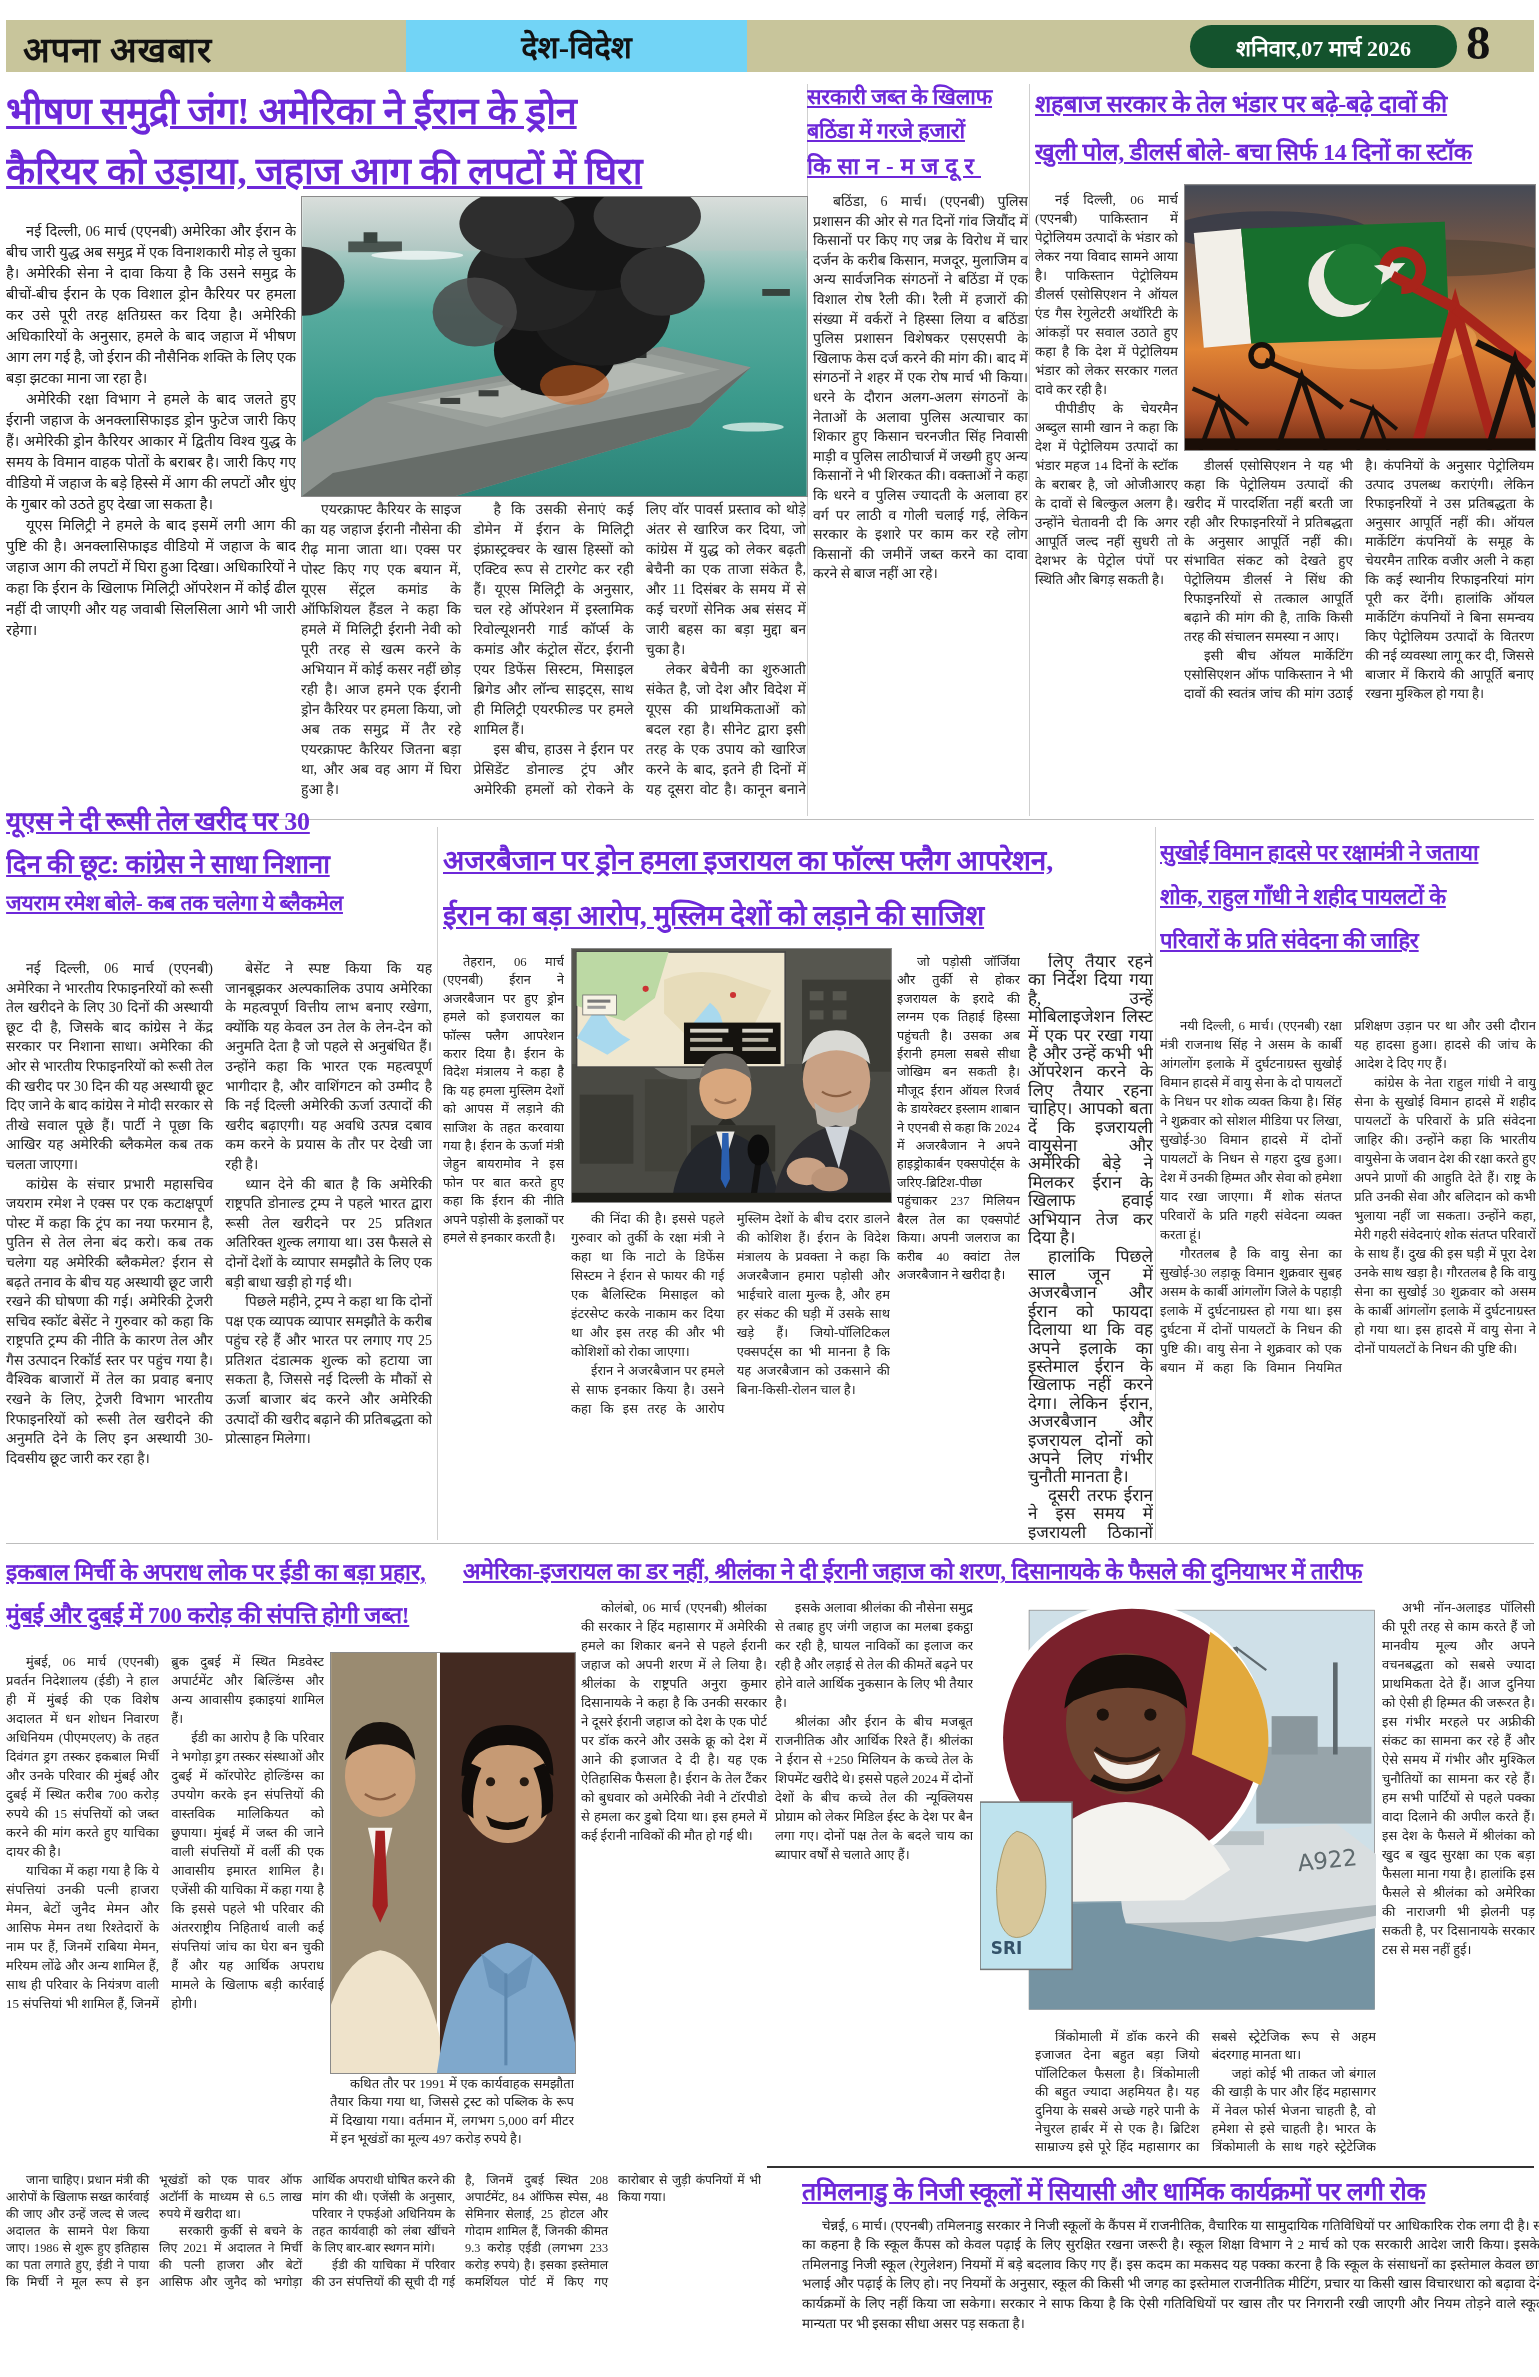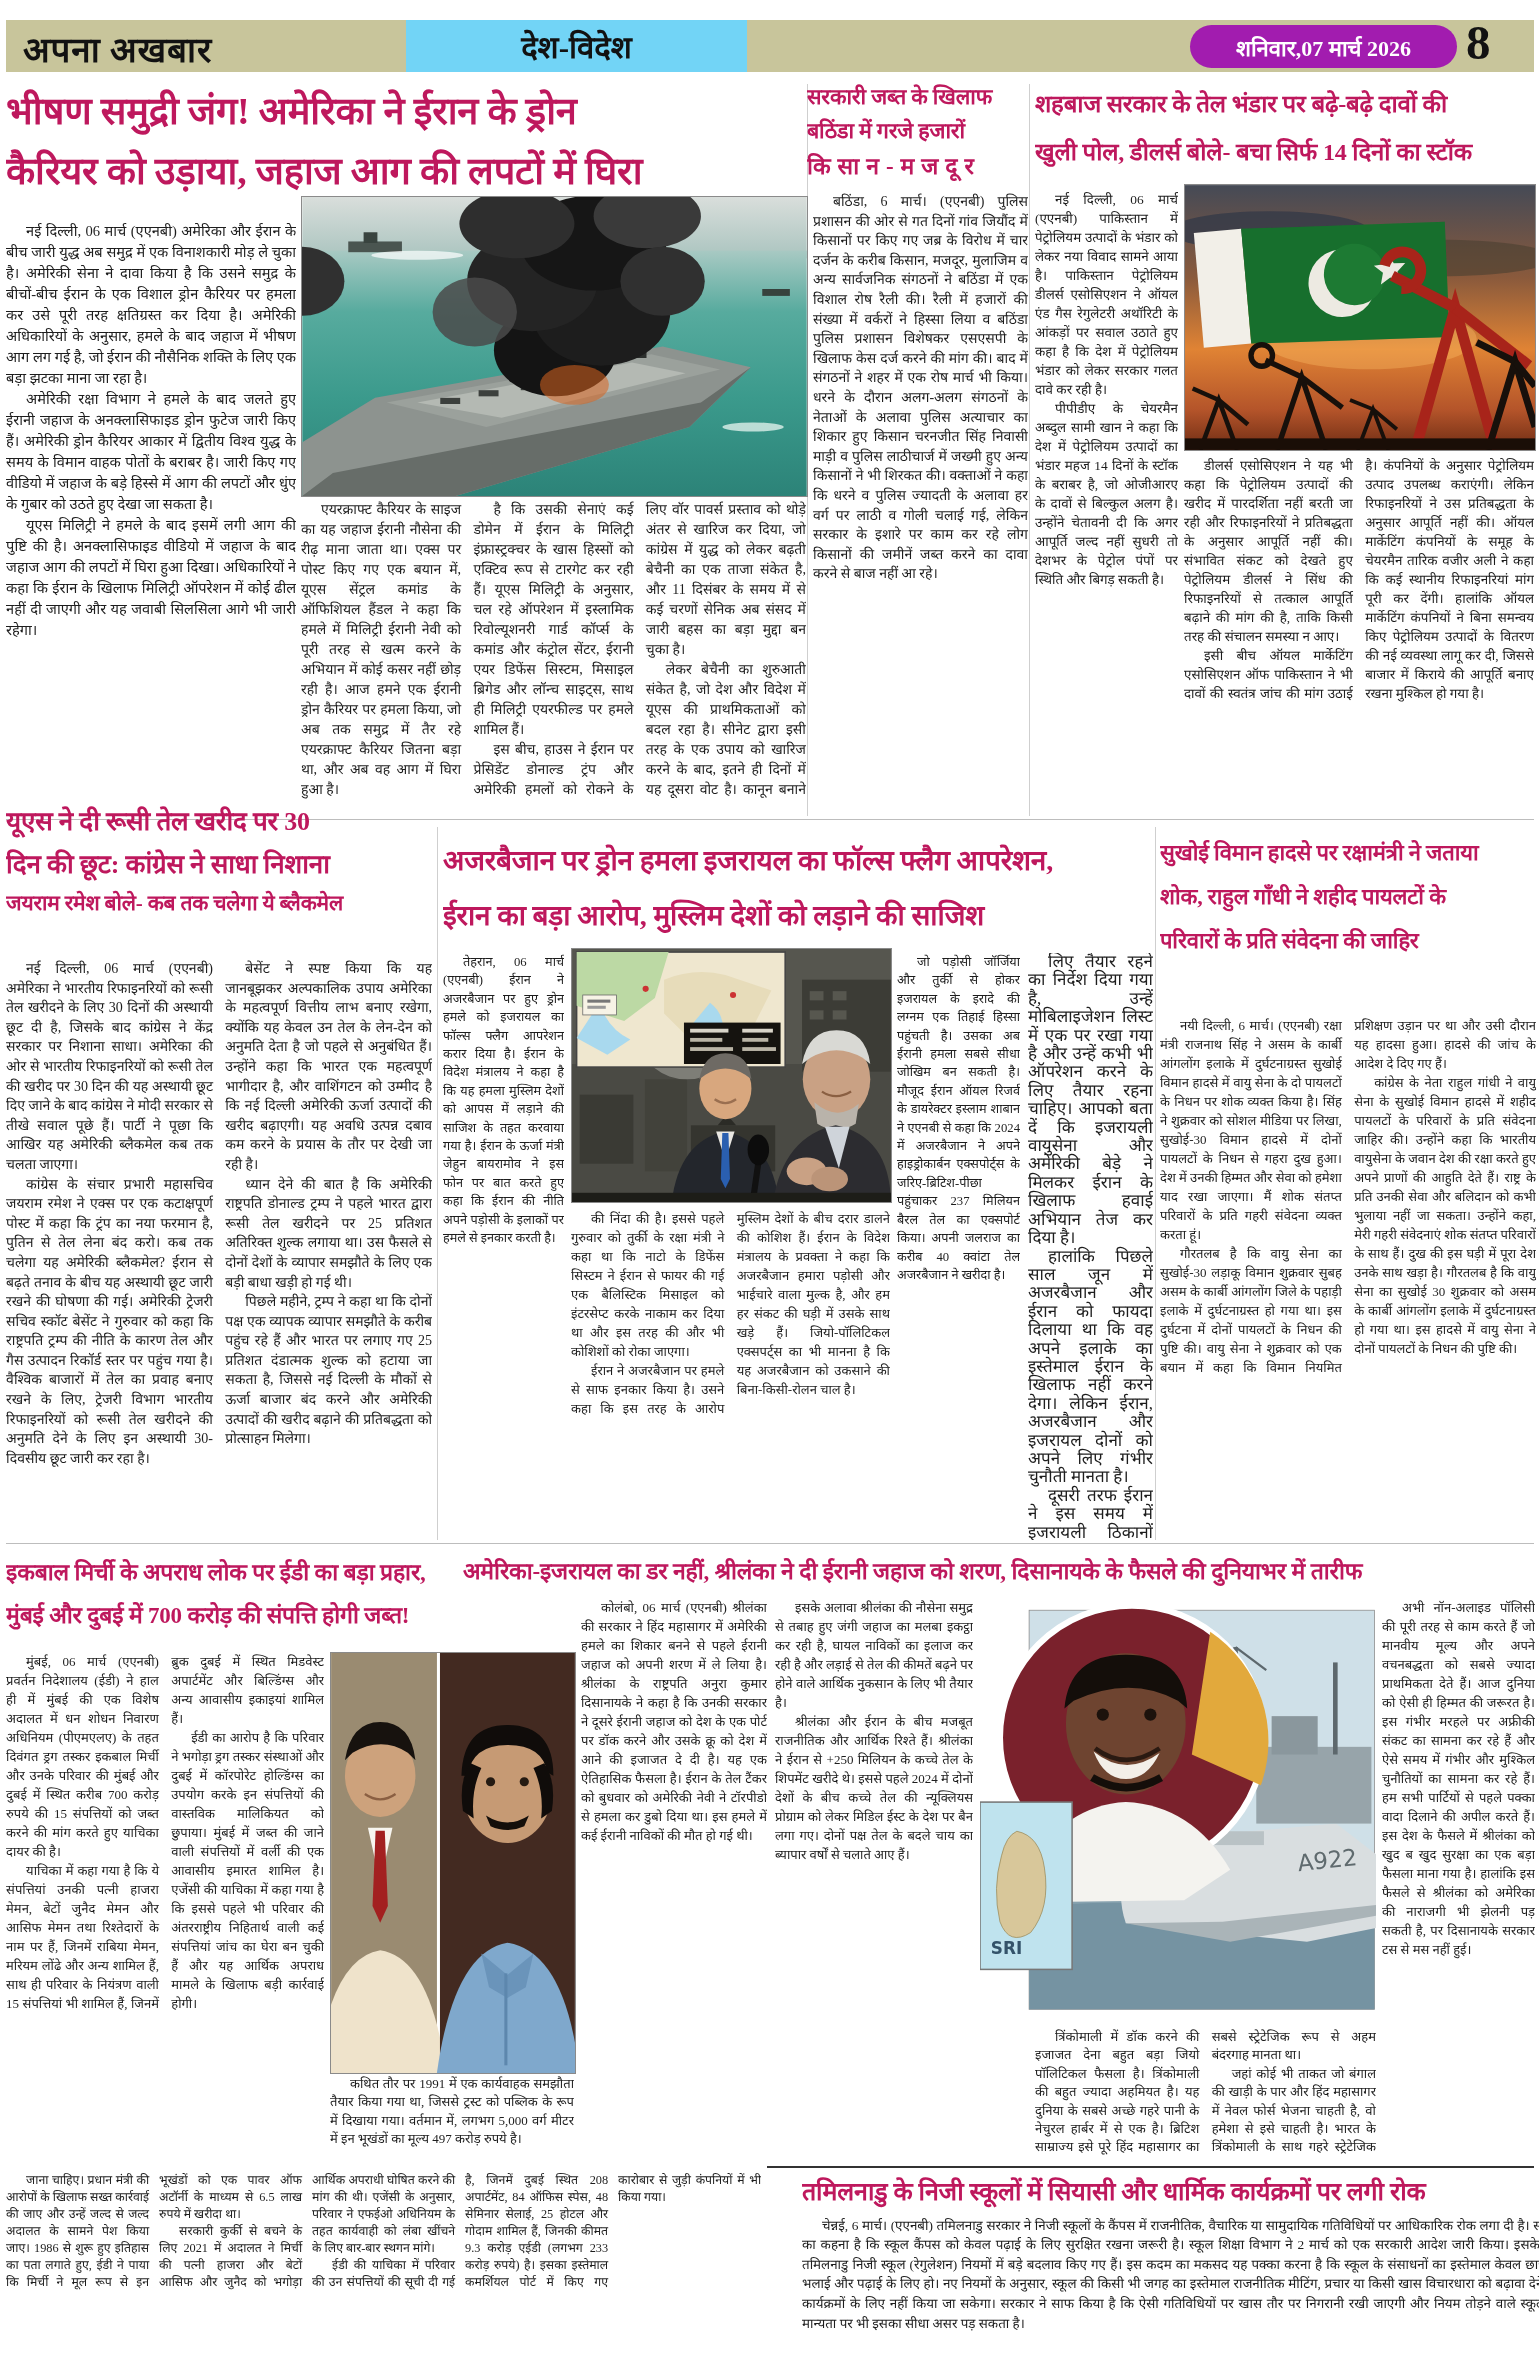--- a/index.html
+++ b/index.html
@@ -4,25 +4,25 @@
 <style>
   html,body{margin:0;padding:0;background:#ffffff;}
   #page{position:relative;width:1540px;height:2377px;background:#ffffff;overflow:hidden;
         font-family:"Liberation Serif","DejaVu Serif",serif;color:#1c1c1c;}
   .abs{position:absolute;}
   
   #band{position:absolute;left:6.1px;top:20px;width:1528px;height:52px;background:#c8c59b;}
   #paper-name{position:absolute;left:23px;top:24.5px;font-size:35px;font-weight:900;color:#121212;letter-spacing:0.8px;}
   #section-box{position:absolute;left:406px;top:20px;width:341px;height:52px;background:#72d4f6;
                display:flex;align-items:center;justify-content:center;font-size:31px;font-weight:900;color:#121212;}
-  #date-pill{position:absolute;left:1190px;top:25px;width:267px;height:43px;background:#a21caf;border-radius:23px;
+  #date-pill{position:absolute;left:1190px;top:25px;width:267px;height:43px;background:#14532d;border-radius:23px;
              display:flex;align-items:center;justify-content:center;color:#ffffff;font-size:22px;font-weight:800;}
   #page-num{position:absolute;left:1466px;top:14px;font-size:49px;font-weight:900;color:#121212;}
   
-  .hl{font-weight:900;color:#be185d;white-space:nowrap;overflow:hidden;letter-spacing:-0.2px;}
+  .hl{font-weight:900;color:#6d28d9;white-space:nowrap;overflow:hidden;letter-spacing:-0.2px;text-decoration:underline;}
   
   .bt{text-align:justify;color:#1d1d1d;overflow:hidden;}
   .bt p{margin:0;text-indent:20px;}
   .cols2{column-count:2;column-gap:12.3px;}
   .cols3{column-count:3;column-gap:12.3px;}
   .cols5{column-count:5;column-gap:10px;}
   .photo{border:0.8px solid #8a8a8a;background:#fff;overflow:hidden;}
   .vrule{position:absolute;width:0.8px;background:#cfcfcf;}
   .hrule{position:absolute;height:0.8px;background:#bdbdbd;}
   .hrule2{position:absolute;height:1.5px;background:#333;}

